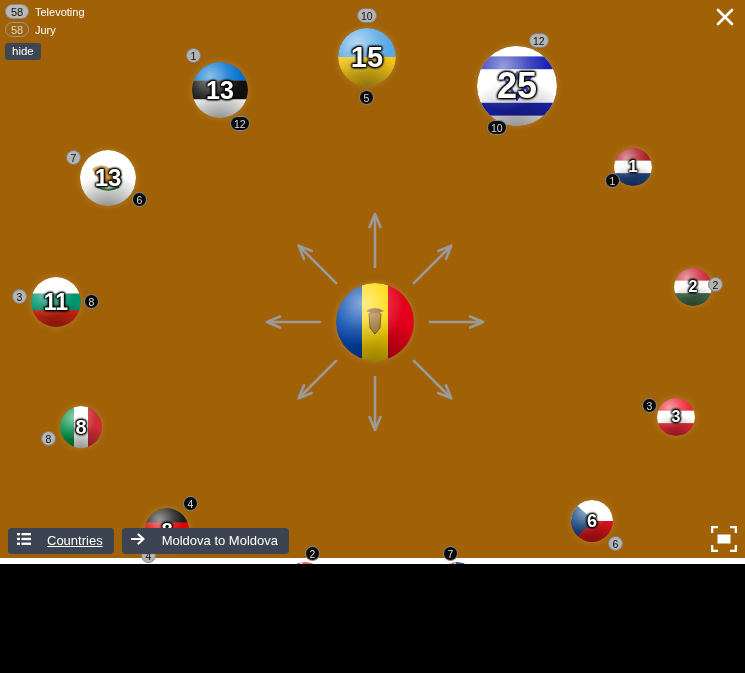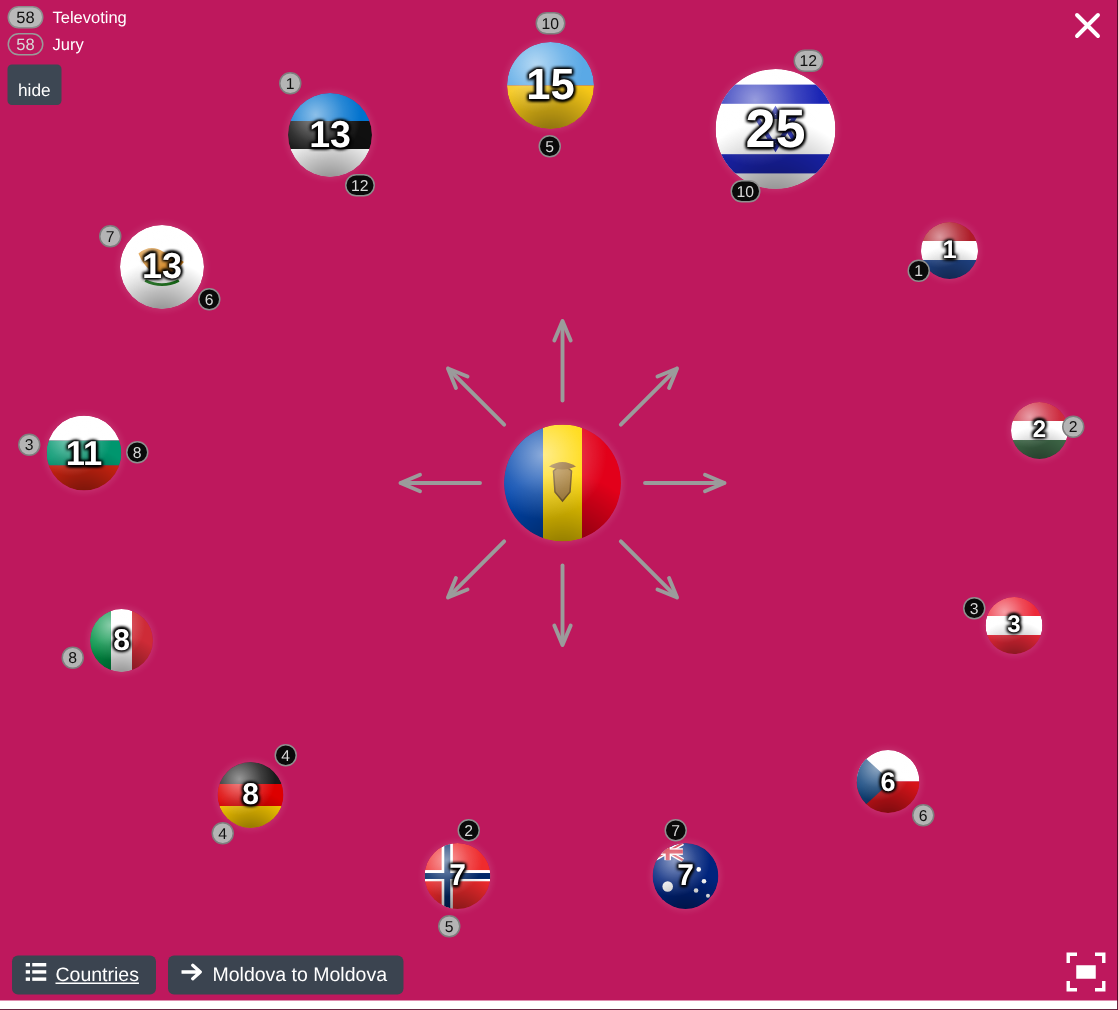--- a/index.html
+++ b/index.html
@@ -7,22 +7,22 @@
     margin: 0;
     padding: 0;
     background: #000;
   }
   body {
     font-family: "Liberation Sans", sans-serif;
   }
   #stage {
     position: relative;
     width: 745px;
-    height: 673px;
-    background: #be185d;
+    height: 564px;
+    background: #a16207;
     overflow: hidden;
   }
 
   
   #legend {
     position: absolute;
     left: 5px;
     top: 3px;
     z-index: 40;
   }
@@ -59,21 +59,21 @@
     font-size: 11px;
     margin-left: 6px;
     white-space: nowrap;
   }
   #hide-btn {
     margin-top: 4px;
     display: inline-block;
     background: #3d4753;
     color: #ffffff;
     font-size: 11.5px;
-    padding: 12px 7px 3px 7px;
+    padding: 2px 7px 3px 7px;
     border-radius: 3px;
     cursor: pointer;
     border: none;
     font-family: "Liberation Sans", sans-serif;
   }
 
   
   #close-btn {
     position: absolute;
     right: 6px;
@@ -199,21 +199,21 @@
     z-index: 40;
   }
   .tb-btn {
     background: #3b4450;
     color: #ffffff;
     font-size: 13px;
     border-radius: 4px;
     padding: 5px 11px 6px 9px;
     display: flex;
     align-items: center;
-    gap: 6px;
+    gap: 16px;
     cursor: pointer;
     border: none;
     font-family: "Liberation Sans", sans-serif;
     white-space: nowrap;
   }
   .tb-btn .ul { text-decoration: underline; }
   #fullscreen-btn {
     position: absolute;
     right: 8px;
     bottom: 12px;

